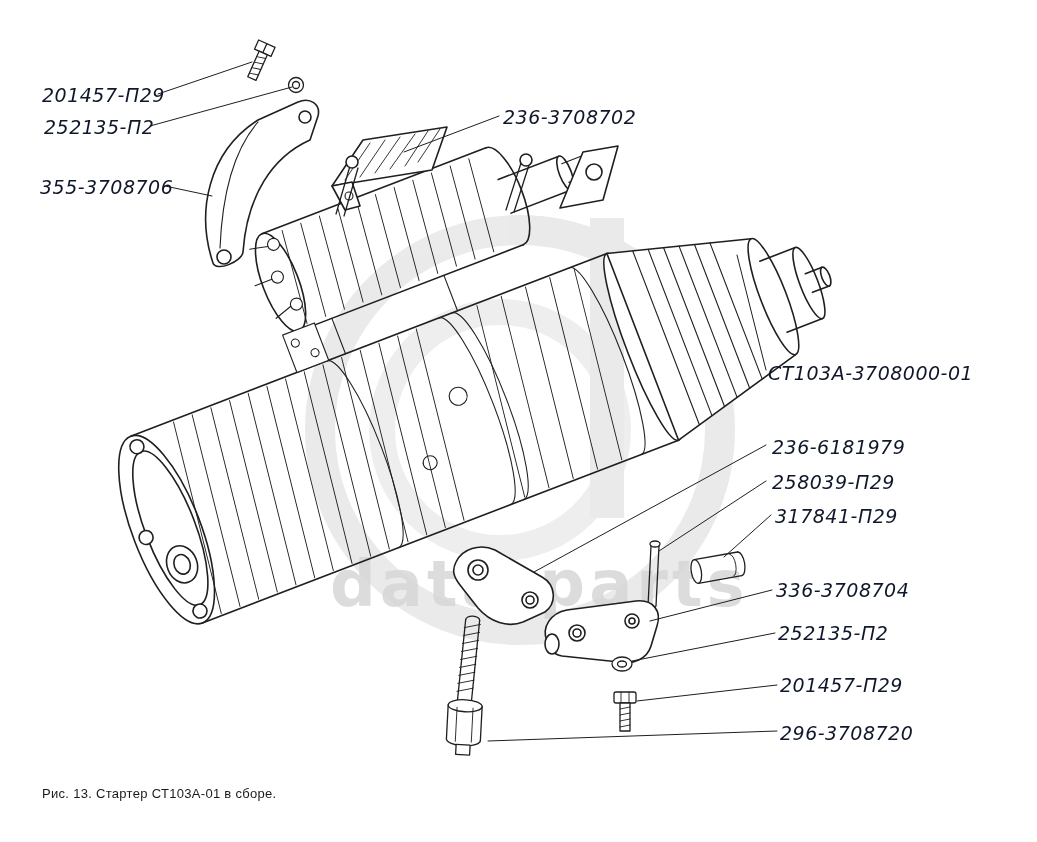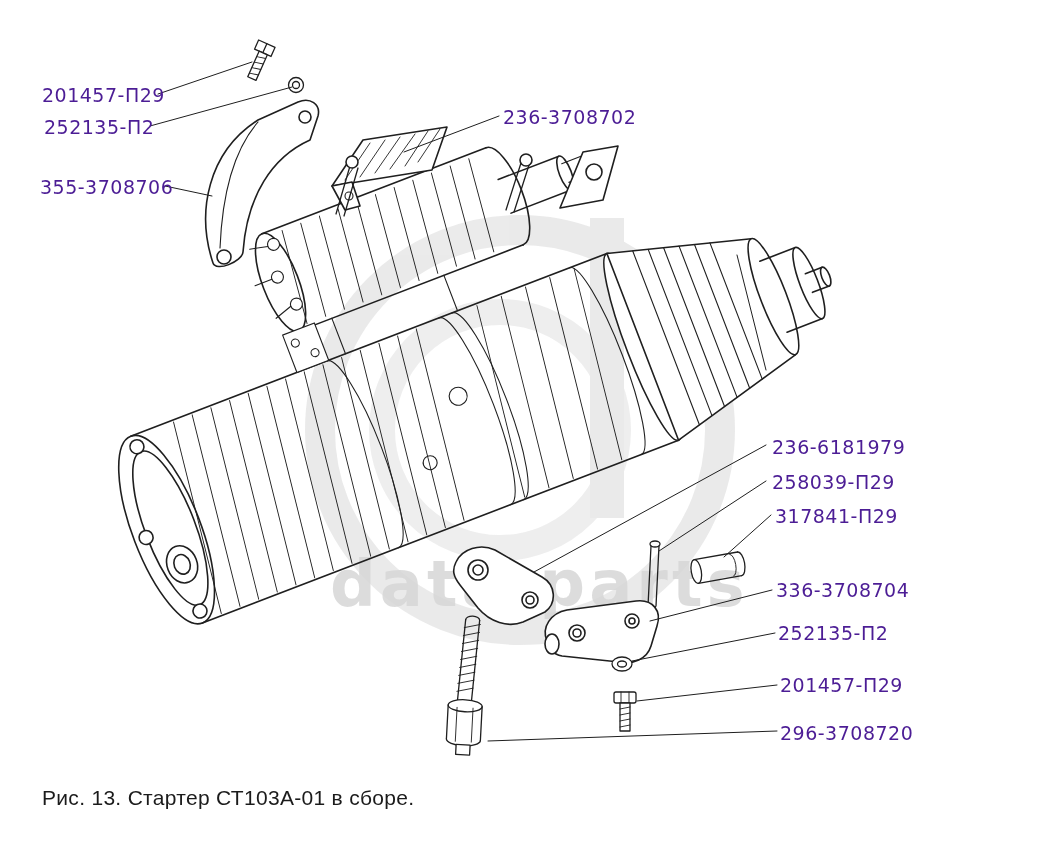--- a/index.html
+++ b/index.html
@@ -1,22 +1,22 @@
 <!DOCTYPE html>
 <html><head>
 <meta charset="utf-8">
 <style>
   html,body{margin:0;padding:0;background:#fff;}
   .page{position:relative;width:1037px;height:842px;background:#ffffff;overflow:hidden;
         font-family:"DejaVu Sans",sans-serif;}
   svg.diagram{position:absolute;left:0;top:0;width:1037px;height:842px;}
-  .callout{position:absolute;font-size:19px;color:#4c1d95;
+  .callout{position:absolute;font-style:italic;font-size:19px;color:#0f172a;
            white-space:nowrap;letter-spacing:.5px;}
   .caption{position:absolute;left:42px;top:786px;font-family:"Liberation Sans",sans-serif;
-           font-size:21px;color:#1b1b1b;letter-spacing:.3px;}
+           font-size:13px;color:#1b1b1b;letter-spacing:.3px;}
 </style>
 </head>
 <body>
 
 <div class="page">
 
   <svg class="diagram" viewBox="0 0 1037 842" stroke-linecap="round" stroke-linejoin="round">
 
     <g opacity="0.75">
       <circle cx="520" cy="430" r="200" fill="none" stroke="#e4e4e4" stroke-width="30"></circle>
@@ -174,20 +174,21 @@
       <path d="M775 633 L632 661"></path>
       <path d="M777 685 L637 701"></path>
       <path d="M777 731 L488 741"></path>
     </g>
   </svg>
 
   <div class="callout" style="left:42px;top:84px">201457-П29</div>
   <div class="callout" style="left:44px;top:116px">252135-П2</div>
   <div class="callout" style="left:40px;top:176px">355-3708706</div>
   <div class="callout" style="left:503px;top:106px">236-3708702</div>
+  <div class="callout" style="left:768px;top:362px">СТ103А-3708000-01</div>
   <div class="callout" style="left:772px;top:436px">236-6181979</div>
   <div class="callout" style="left:772px;top:471px">258039-П29</div>
   <div class="callout" style="left:775px;top:505px">317841-П29</div>
   <div class="callout" style="left:776px;top:579px">336-3708704</div>
   <div class="callout" style="left:778px;top:622px">252135-П2</div>
   <div class="callout" style="left:780px;top:674px">201457-П29</div>
   <div class="callout" style="left:780px;top:722px">296-3708720</div>
 
   <div class="caption">Рис. 13. Стартер СТ103А-01 в сборе.</div>
 

